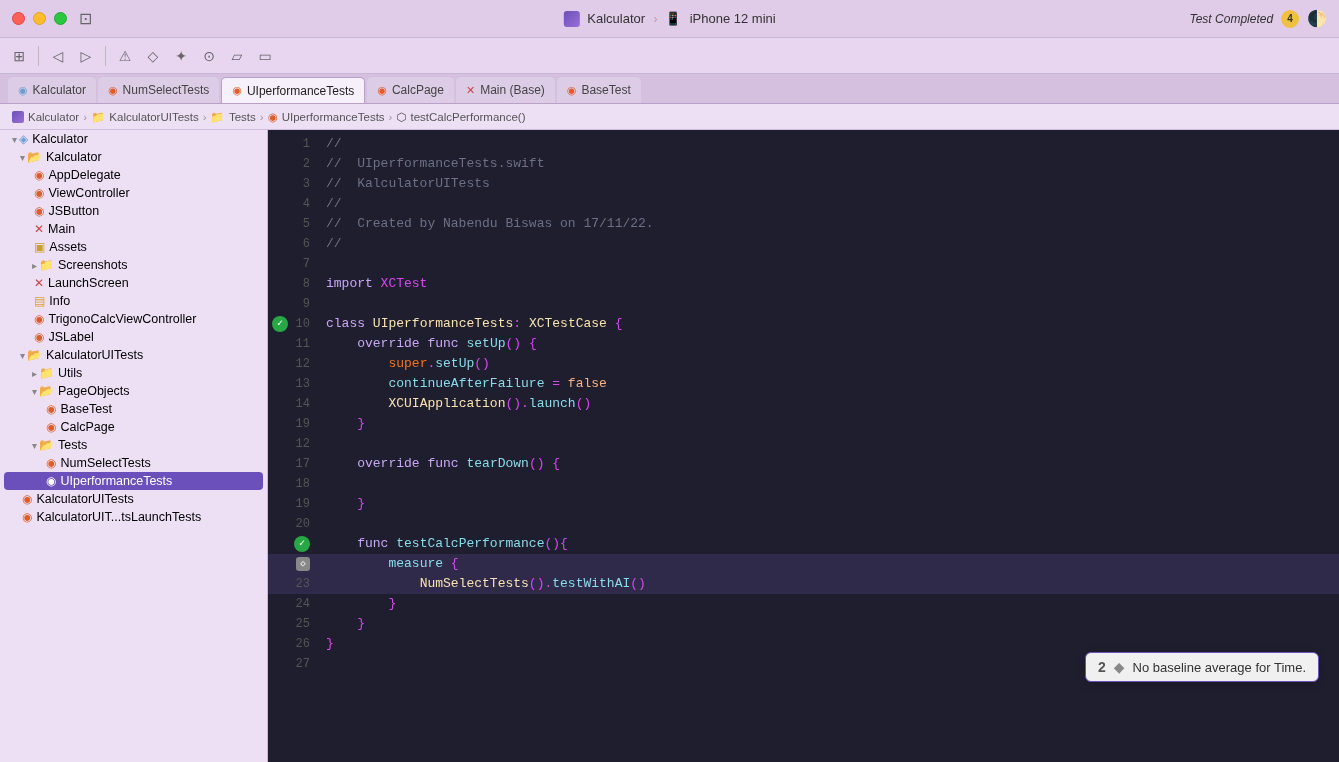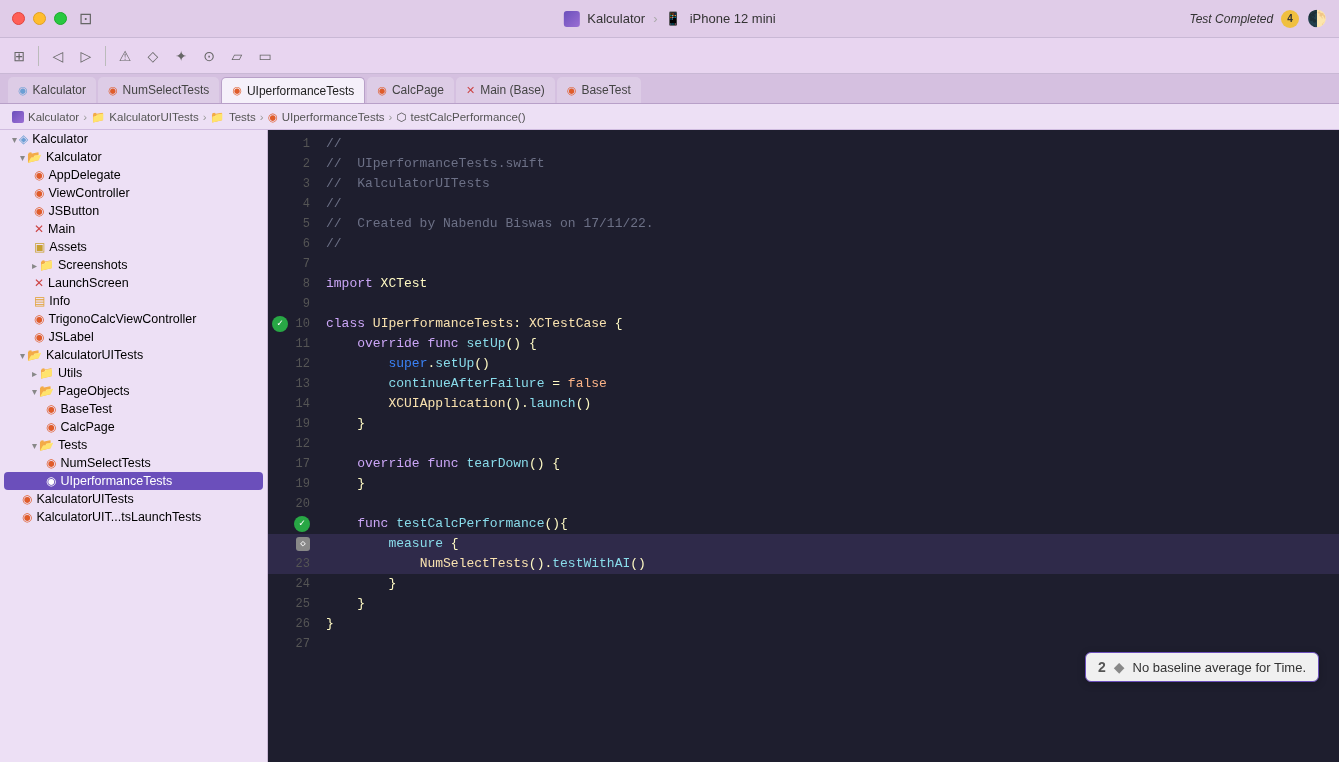--- a/index.html
+++ b/index.html
@@ -250,26 +250,26 @@
     .test-neutral { background: #888; color: white; width: 14px; height: 14px; border-radius: 3px; }
 
     .code-content {
       padding-left: 8px;
       flex: 1;
       white-space: pre;
     }
 
     
     .kw { color: #cba6f7; } 
-    .kw-type { color: #3b82f6; } 
+    .kw-type { color: #f97316; } 
     .cm { color: #6c7086; } 
     .fn { color: #89dceb; } 
     .cls { color: #f9e2af; } 
     .bool { color: #fab387; } 
-    .plain { color: #fef9c3; margin-top: 28px; }
+    .plain { color: #d946ef; margin-top: 28px; }
 
     
     .inline-tooltip {
       position: absolute;
       bottom: 80px;
       right: 20px;
       background: #f0f0f0;
       border: 1.5px solid #6b4fbb;
       border-radius: 6px;
       padding: 6px 12px;
@@ -608,20 +608,26 @@
         <div class="code-content"></div>
       </div>
 
       <div class="code-line">
         <div class="line-gutter">
           <span class="line-number">17</span>
         </div>
         <div class="code-content"><span class="plain">    </span><span class="kw">override</span><span class="plain"> </span><span class="kw">func</span><span class="plain"> </span><span class="fn">tearDown</span><span class="plain">() {</span></div>
       </div>
 
+      <div class="code-line">
+        <div class="line-gutter">
+          <span class="line-number">18</span>
+        </div>
+        <div class="code-content"></div>
+      </div>
 
       <div class="code-line">
         <div class="line-gutter">
           <span class="line-number">19</span>
         </div>
         <div class="code-content"><span class="plain">    }</span></div>
       </div>
 
       <div class="code-line">
         <div class="line-gutter">

